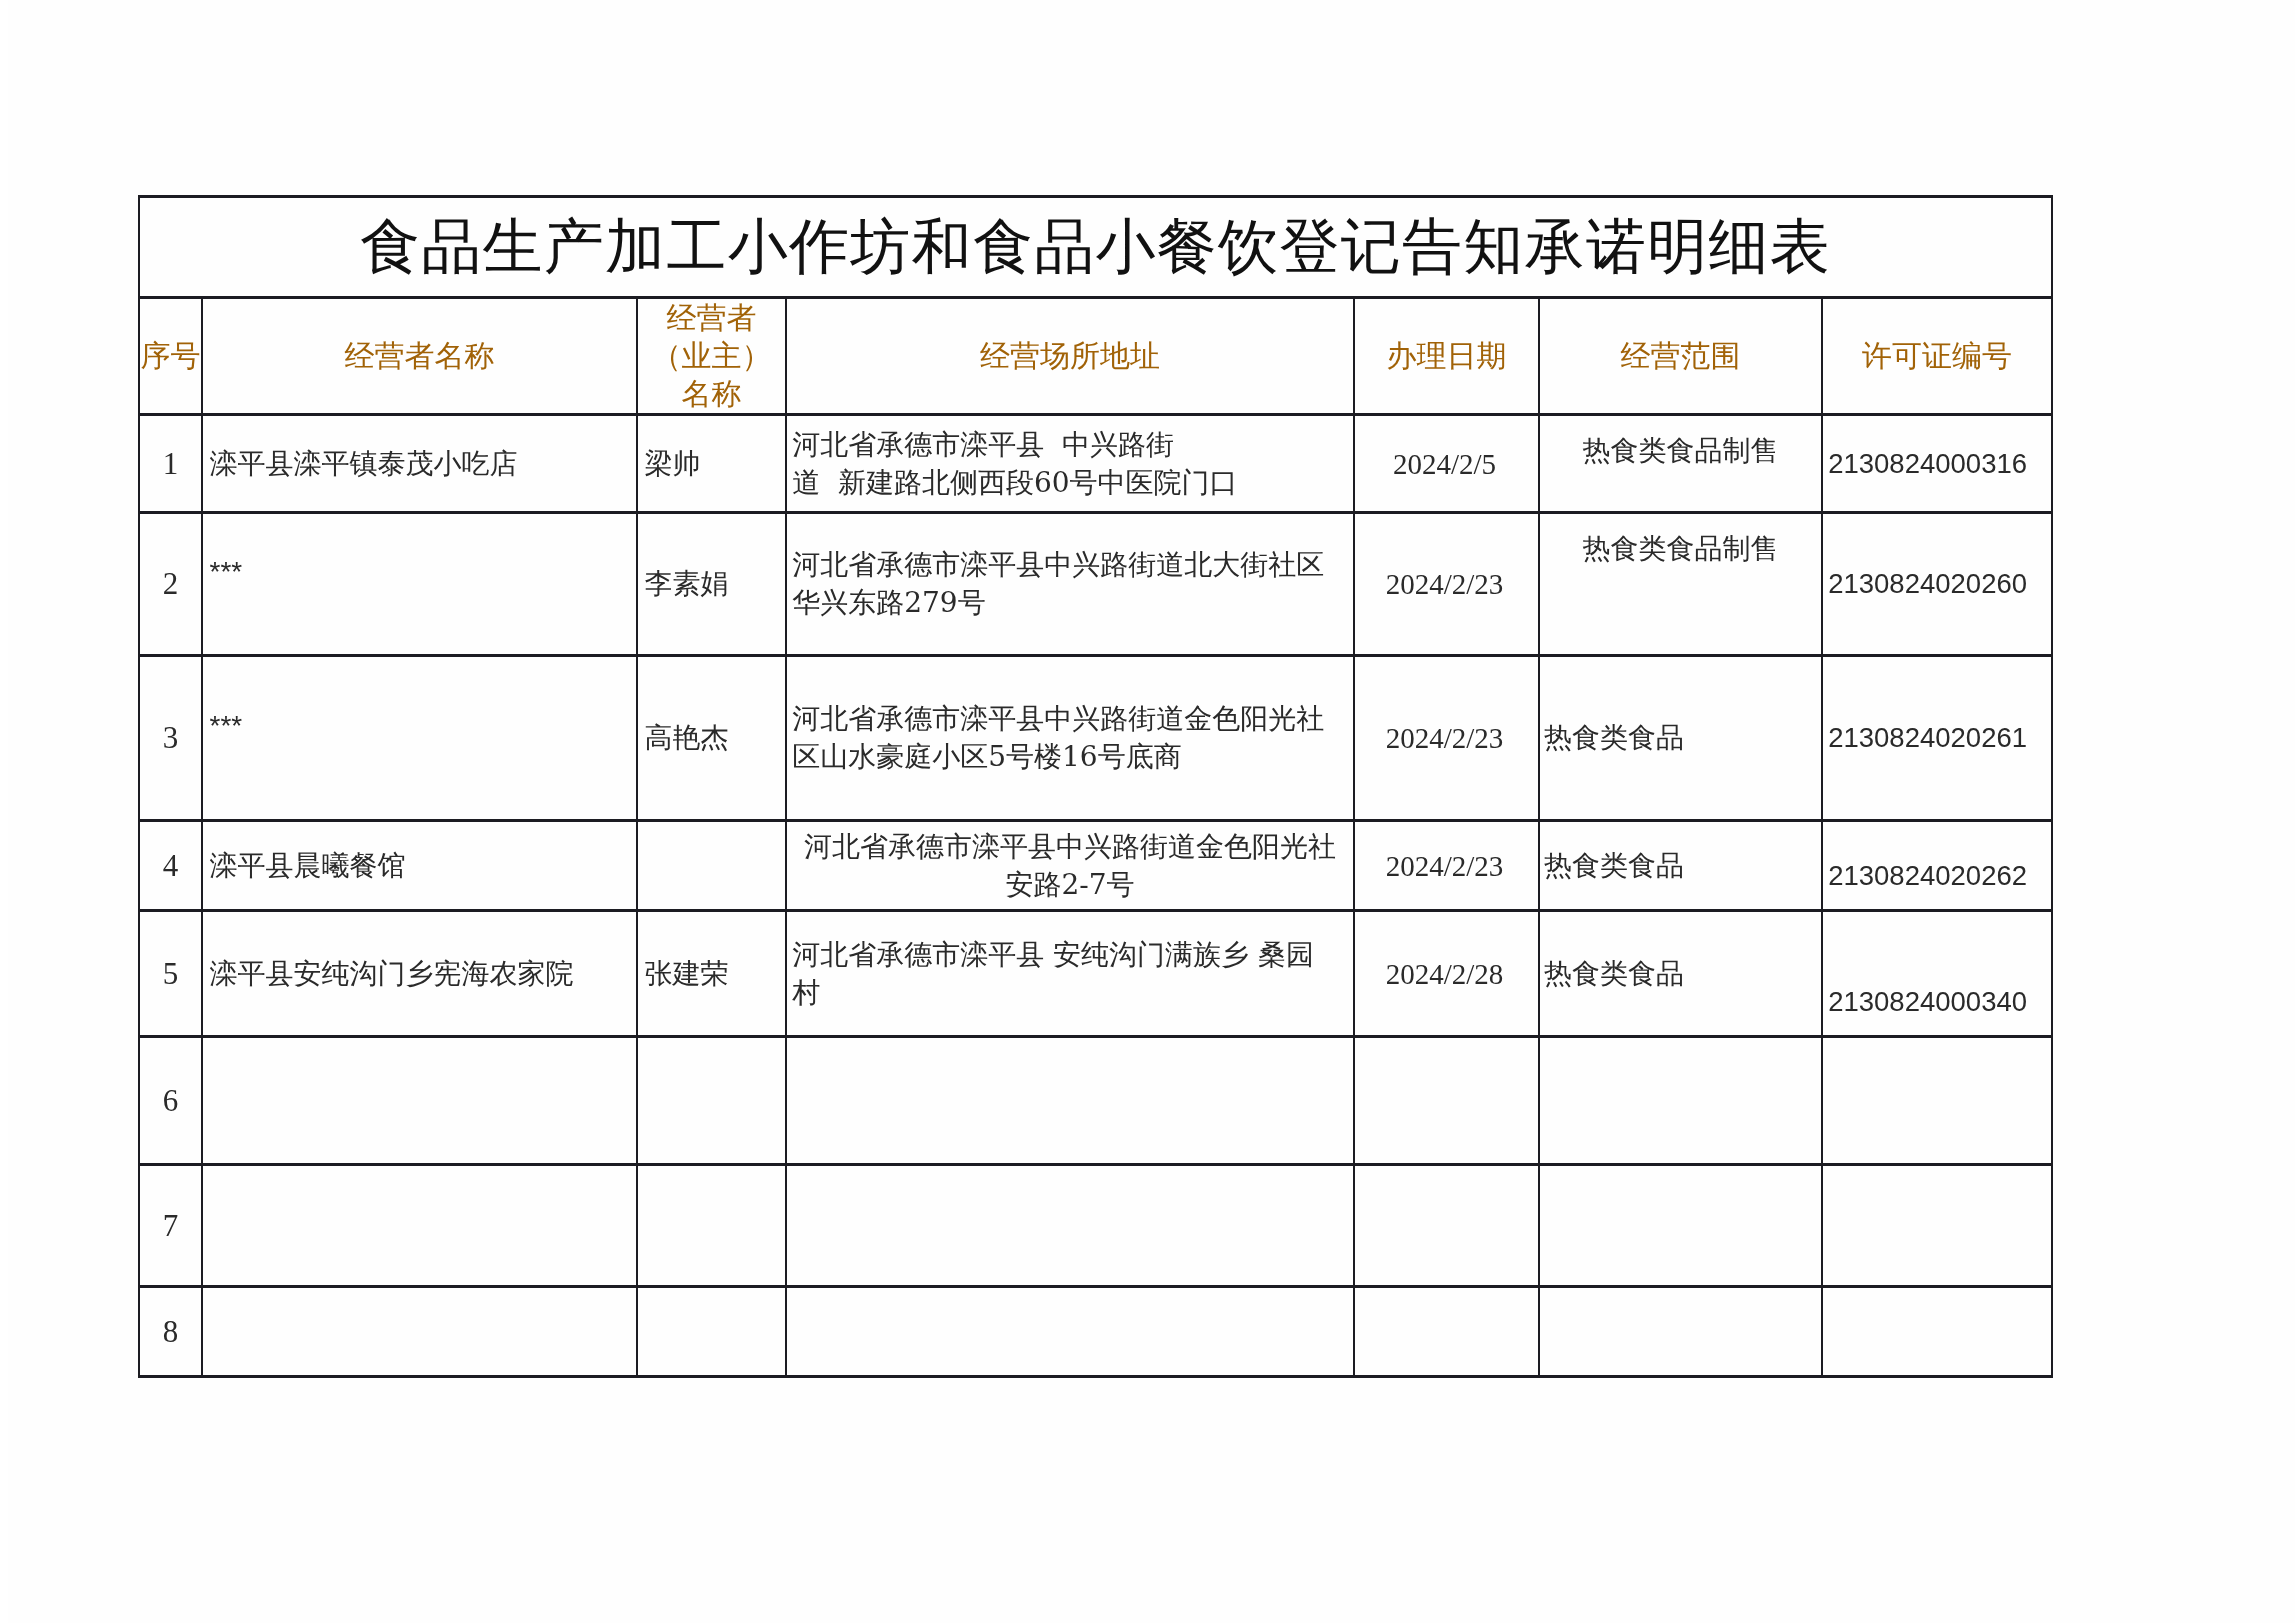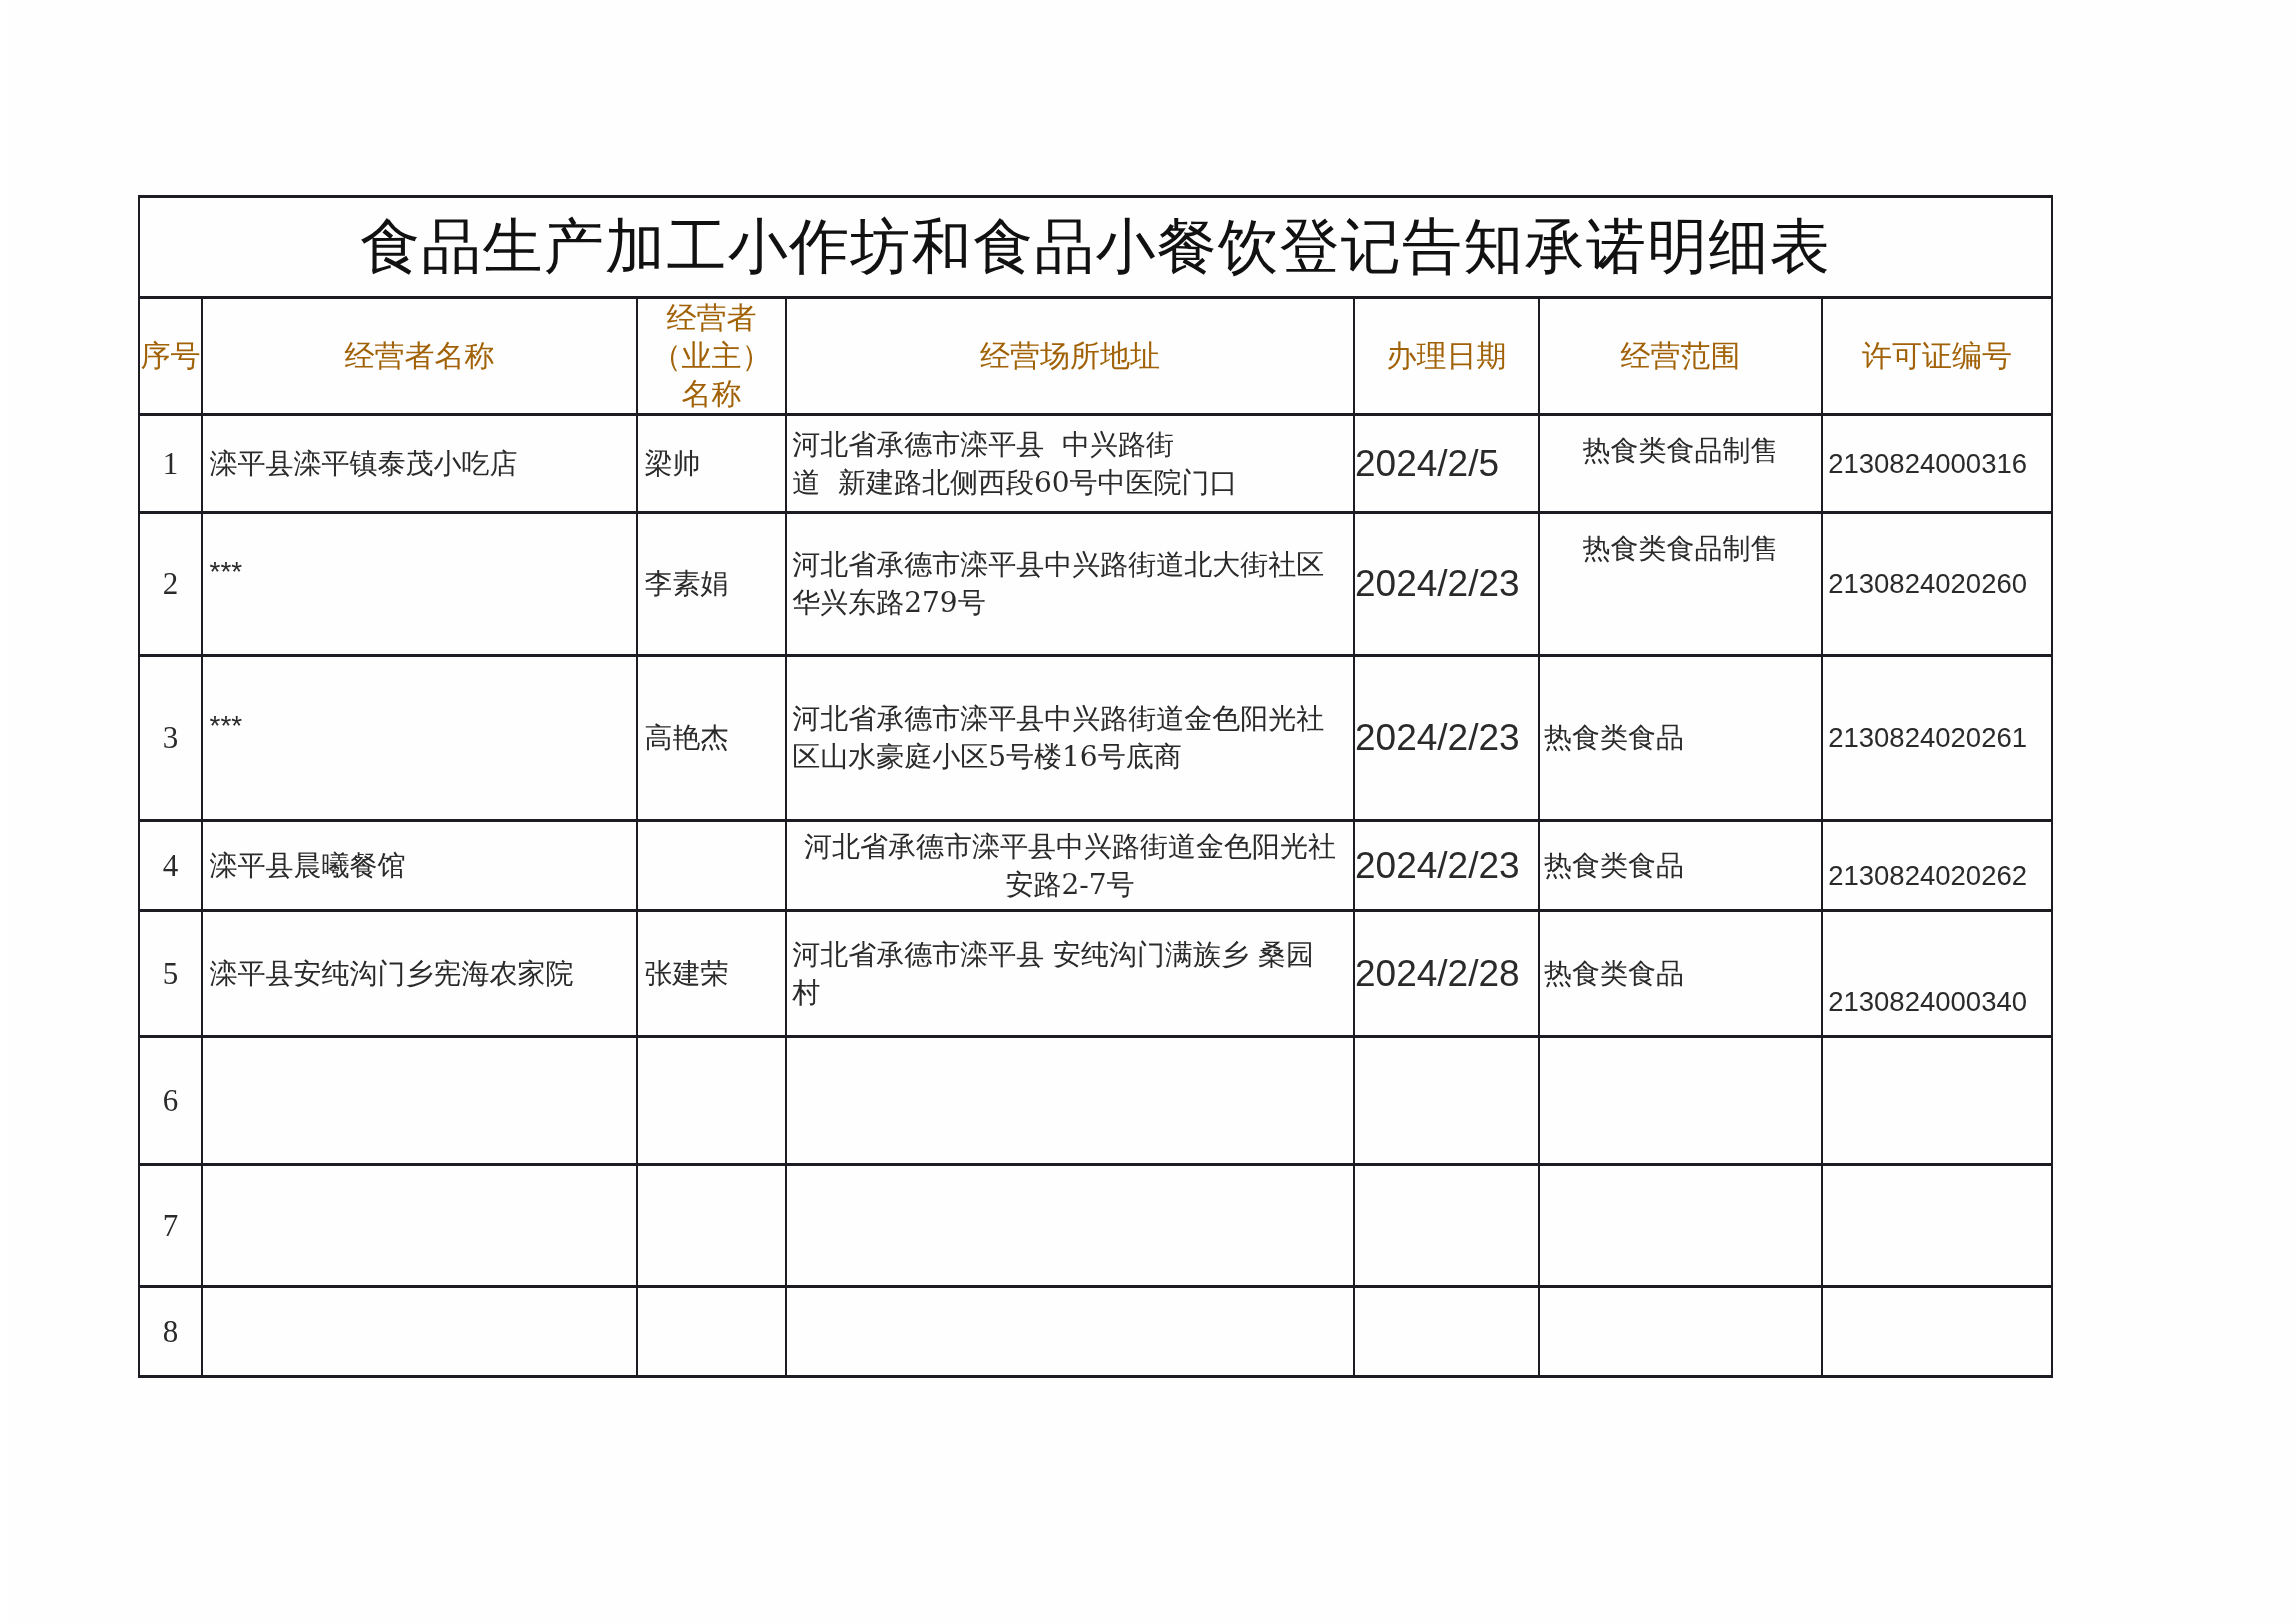--- a/index.html
+++ b/index.html
@@ -13,22 +13,22 @@
   .title-cell { height: 98px; text-align: center; font-family: "DejaVu Sans", "Liberation Sans", sans-serif;
                 font-size: 60px; letter-spacing: 1.3px; color: #111; }
   .hdr { height: 113px; text-align: center; font-size: 30px; line-height: 38px; color: #a16207; }
   .hdr.small { font-size: 30px; }
   .cell { font-size: 28px; line-height: 38px; color: #2a2a2a; }
   .c-seq { text-align: center; font-family: "Liberation Serif", serif; font-size: 31px; }
   .c-name { padding-left: 6.5px !important; margin-top: 47px; }
   .c-owner { padding-left: 6.5px !important; }
   .c-addr { padding-left: 5.2px !important; padding-right: 5.2px !important; }
   .c-addr.center { text-align: center; }
-  .c-date { text-align: left; padding-right: 3.9px !important;
-            font-family: Liberation Sans, sans-serif; font-size: 37px; }
+  .c-date { text-align: center; padding-right: 3.9px !important;
+            font-family: Liberation Serif, serif; font-size: 29px; }
   .c-scope { font-size: 28px; }
   .c-scope.top { vertical-align: top !important; text-align: center; padding-top: 15.7px !important; }
   .c-scope.left { text-align: left; padding-left: 3.9px !important; }
   .c-lic { font-family: "Liberation Sans", "DejaVu Sans", sans-serif; font-size: 27.5px; padding-left: 5.2px !important; }
   .c-lic.low { vertical-align: bottom !important; padding-bottom: 14.4px !important; margin-top: 37px; }
   .stars { position: relative; top: -11.8px; font-family: "Liberation Sans", sans-serif; }
 </style>
 </head>
 <body>
 

